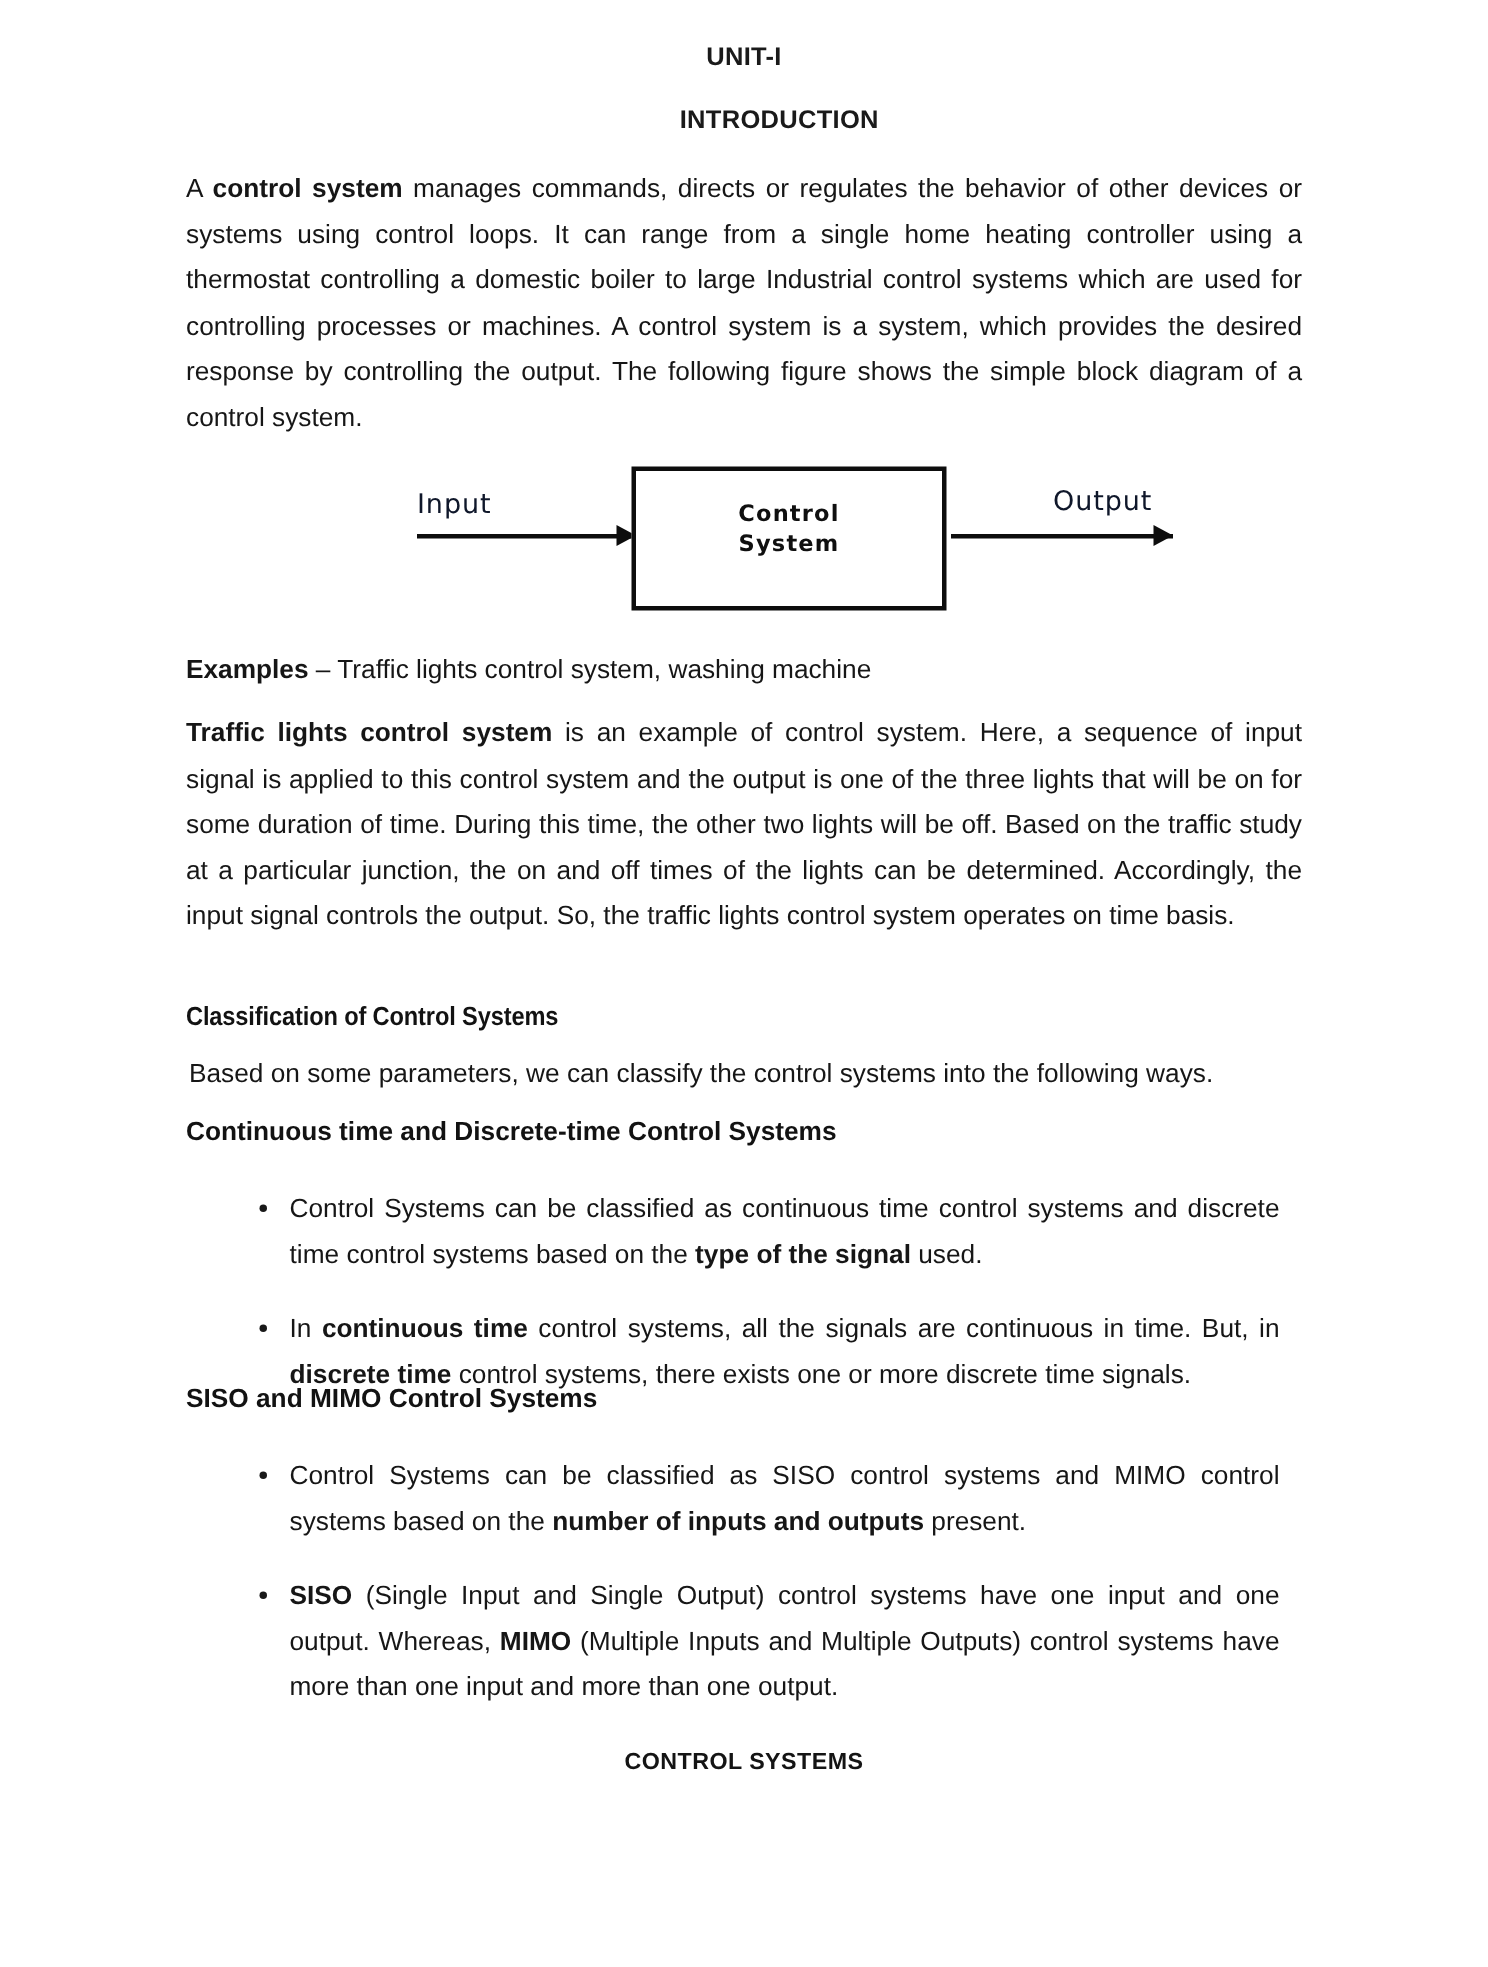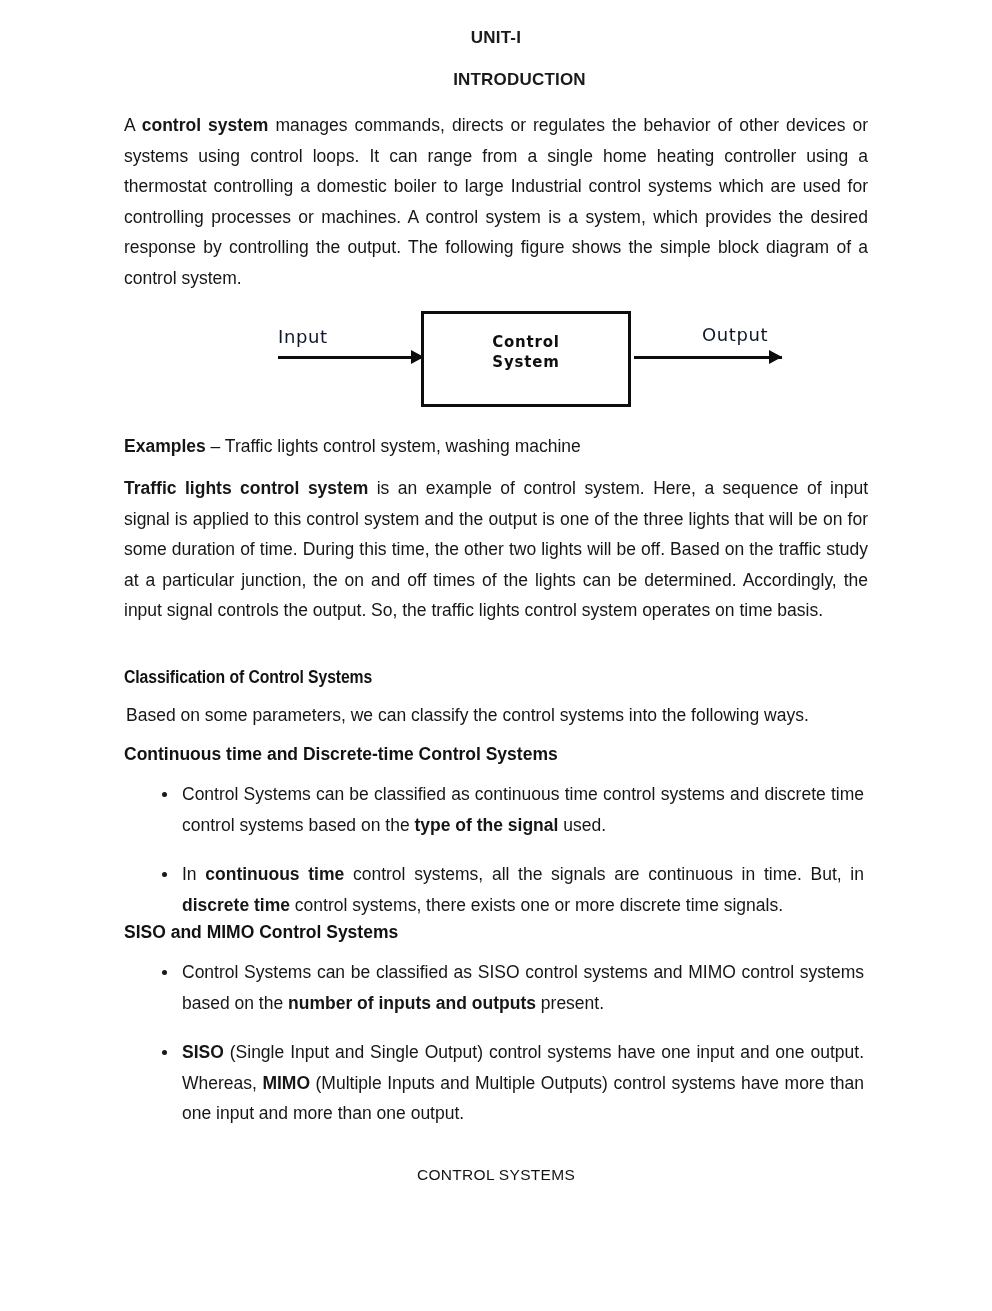--- a/index.html
+++ b/index.html
@@ -68,21 +68,21 @@
     color: #121212;
   }
   .sec-head.condensed {
     transform: scaleX(0.90);
     transform-origin: left center;
     letter-spacing: -0.1px;
   }
 
   
   ul.bullets {
-    margin: 4px;
+    margin: 15px;
     padding: 0;
     list-style: none;
   }
   ul.bullets > li {
     position: relative;
     padding-left: 54px;
     margin-bottom: 19px;
     font-size: 17.5px;
     line-height: 30.5px;
     text-align: justify;
@@ -164,21 +164,21 @@
   #label-input  { left: 28px;  top: 26px; }
   #label-output { left: 452px; top: 24px; }
 
   
   #footer {
     position: absolute;
     left: 0; right: 0;
     top: 1166px;
     text-align: center;
     font-size: 15.5px;
-    font-weight: 400;
+    font-weight: 700;
     letter-spacing: 0.3px;
     color: #141414;
   }
 </style>
 </head>
 <body>
 
 <div class="page">
 
   <div class="center-head" id="unit-heading">UNIT-I</div>

